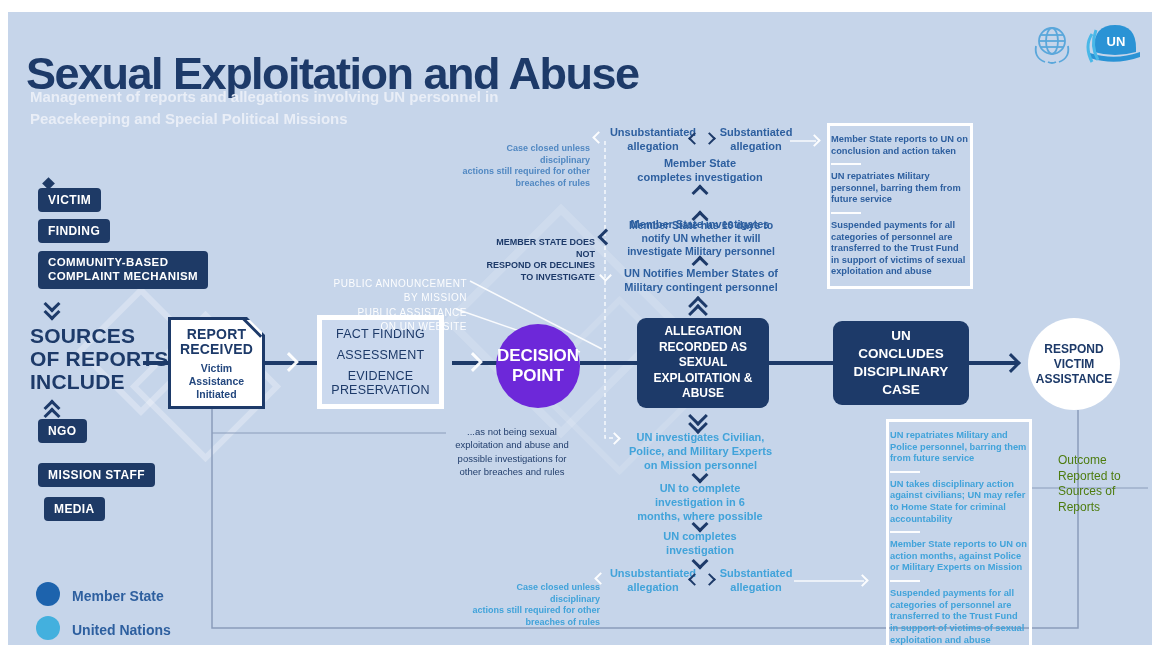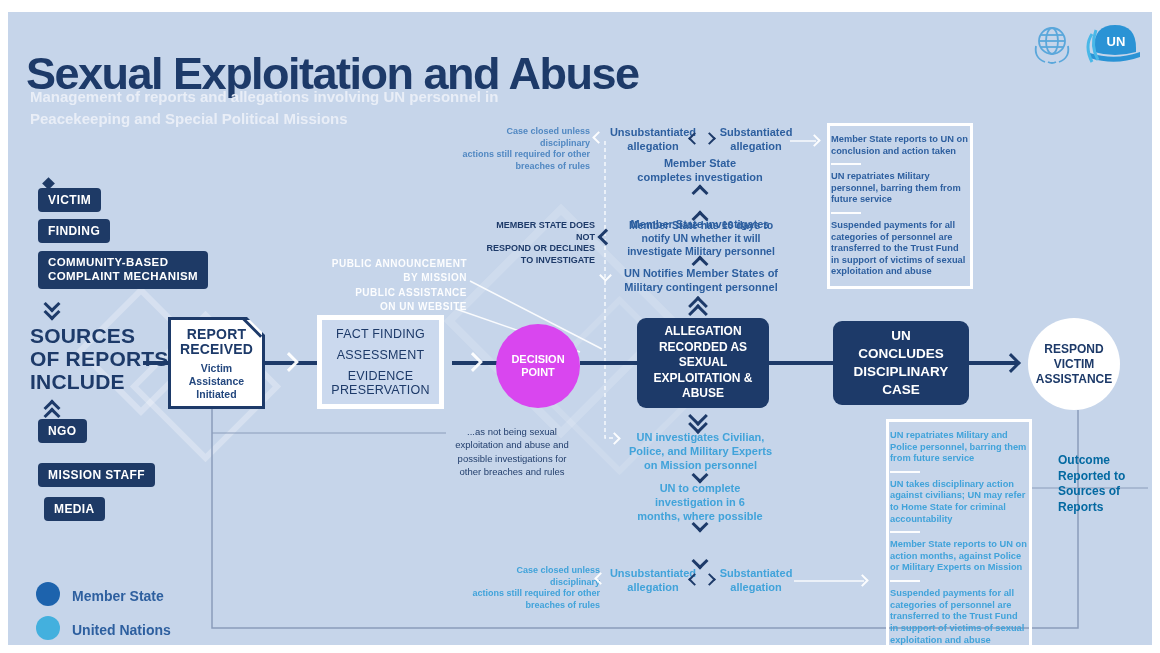--- a/index.html
+++ b/index.html
@@ -19,39 +19,39 @@
   .ch.white{border-color:rgba(255,255,255,.95);}
   .up{transform:rotate(-135deg);} .down{transform:rotate(45deg);}
   .left{transform:rotate(135deg);} .right{transform:rotate(-45deg);}
   .reportbox{position:absolute;left:168px;top:317px;width:97px;height:92px;background:#ffffff;border:3px solid #1d3a69;z-index:3;box-sizing:border-box;text-align:center;}
   .reportbox .cut{position:absolute;top:-3px;right:-3px;width:0;height:0;border-top:18px solid #c6d5ea;border-left:18px solid transparent;}
   .reportbox .fold{position:absolute;left:68px;top:5.5px;width:26px;height:3px;background:#1d3a69;transform:rotate(45deg);}
   .reportbox .rt{margin-top:7px;font-size:14px;font-weight:bold;color:#1d3a69;line-height:1.1;letter-spacing:.2px;}
   .reportbox .rs{margin-top:4px;font-size:10.5px;font-weight:bold;color:#23477e;line-height:1.25;}
   .factbox{position:absolute;left:317px;top:315px;width:127px;height:94px;border:5px solid #ffffff;background:#cbd9ee;z-index:3;box-sizing:border-box;display:flex;flex-direction:column;justify-content:space-evenly;align-items:center;text-align:center;font-size:12.5px;font-weight:normal;color:#1d3a69;line-height:1.15;letter-spacing:.2px;}
   .circle{position:absolute;z-index:3;border-radius:50%;display:flex;align-items:center;justify-content:center;text-align:center;font-weight:bold;}
-  .decision{left:496px;top:324px;width:84px;height:84px;background:#d946ef;color:#fff;font-size:11px;line-height:1.2;}
+  .decision{left:496px;top:324px;width:84px;height:84px;background:#6d28d9;color:#fff;font-size:17px;line-height:1.2;}
   .ongoing{left:1028px;top:318px;width:92px;height:92px;background:#ffffff;color:#1d3a69;font-size:12px;line-height:1.25;}
   .navybox{position:absolute;z-index:3;background:#1d3a69;color:#fff;border-radius:9px;display:flex;align-items:center;justify-content:center;text-align:center;font-weight:bold;}
   .alleg{left:637px;top:318px;width:132px;height:90px;font-size:12px;line-height:1.3;}
   .concl{left:833px;top:321px;width:136px;height:84px;font-size:13.5px;line-height:1.35;}
   .cblock{position:absolute;z-index:3;text-align:center;font-weight:bold;white-space:pre-line;}
   .ms{color:#2d5f9f;} .un{color:#41a3da;} .msl{color:#5188c2;}
   .fs11{font-size:11px;line-height:1.25;} .fs10{font-size:10.5px;line-height:1.25;}
-  .fs9{font-size:9px;line-height:1.3;} .tr{text-align:right;}
-  .wlabel{position:absolute;z-index:3;text-align:right;font-weight:bold;font-size:10px;letter-spacing:.5px;color:rgba(255,255,255,.95);white-space:pre-line;line-height:1.35;}
+  .fs9{font-size:9px;line-height:1.3;margin-top:17px;} .tr{text-align:right;}
+  .wlabel{position:absolute;z-index:3;text-align:right;font-weight:normal;font-size:10px;letter-spacing:.5px;color:rgba(255,255,255,.95);white-space:pre-line;line-height:1.35;margin-top:20px;}
   .infobox{position:absolute;left:446px;top:420px;width:132px;z-index:3;text-align:center;}
   .infobox .ih{font-size:13.5px;font-weight:bold;color:#1d3a69;line-height:1.15;white-space:pre-line;letter-spacing:.2px;}
   .infobox .ib{margin-top:5px;font-size:9.5px;color:#24406e;line-height:1.4;white-space:pre-line;font-weight:500;}
   .sidebox{position:absolute;z-index:3;border:3px solid #ffffff;box-sizing:border-box;padding:8px 1px;font-weight:bold;}
   .sidebox .item{font-size:9.3px;line-height:1.25;}
   .sidebox .div{width:30px;height:2px;background:rgba(255,255,255,.95);margin:6px 0;}
   .tright{left:827px;top:123px;width:146px;color:#2d5f9f;}
   .bright{left:886px;top:419px;width:146px;color:#41a3da;}
-  .outcome{position:absolute;left:1058px;top:453px;width:78px;z-index:3;font-size:12px;font-weight:bold;color:#0369a1;line-height:1.3;white-space:pre-line;}
+  .outcome{position:absolute;left:1058px;top:453px;width:78px;z-index:3;font-size:12px;font-weight:normal;color:#4d7c0f;line-height:1.3;white-space:pre-line;}
   .dot{position:absolute;z-index:3;width:24px;height:24px;border-radius:50%;}
   .legendlabel{position:absolute;z-index:3;font-size:14px;font-weight:bold;color:#2d5f9f;}
   .diamond-sm{position:absolute;left:44px;top:179px;width:9px;height:9px;background:#1e3a66;transform:rotate(45deg);z-index:3;}
   svg.lines{position:absolute;left:0;top:0;z-index:2;}
   .loop{stroke:#8a9cba;stroke-width:1.5;fill:none;}
   .thin{stroke-width:1;}
   .wdash{stroke:rgba(255,255,255,.85);stroke-width:1.5;fill:none;stroke-dasharray:4 3;}
   .wline{stroke:rgba(255,255,255,.9);stroke-width:1.5;}
   .logo{position:absolute;z-index:3;}
 </style>
@@ -221,20 +221,22 @@
   <span class="ch big down" style="left:691px;top:409px;"></span>
   <span class="ch big down" style="left:691px;top:417px;"></span>
   <div class="cblock un fs11" style="left:613px;top:431px;width:175px;">UN investigates Civilian,
 Police, and Military Experts
 on Mission personnel</div>
   <span class="ch md down" style="left:694px;top:469px;"></span>
   <div class="cblock un fs11" style="left:630px;top:482px;width:140px;">UN to complete
 investigation in 6
 months, where possible</div>
   <span class="ch md down" style="left:694px;top:518px;"></span>
+  <div class="cblock un fs11" style="left:640px;top:530px;width:120px;">UN completes
+investigation</div>
   <span class="ch md down" style="left:694px;top:555px;"></span>
 
   <div class="cblock un fs9 tr" style="left:468px;top:565px;width:132px;">Case closed unless disciplinary
 actions still required for other
 breaches of rules</div>
   <span class="ch sm white left" style="left:596px;top:574px;"></span>
   <div class="cblock un fs11" style="left:608px;top:567px;width:90px;">Unsubstantiated
 allegation</div>
   <span class="ch sm left" style="left:690px;top:575px;"></span>
   <span class="ch sm right" style="left:705px;top:575px;"></span>

